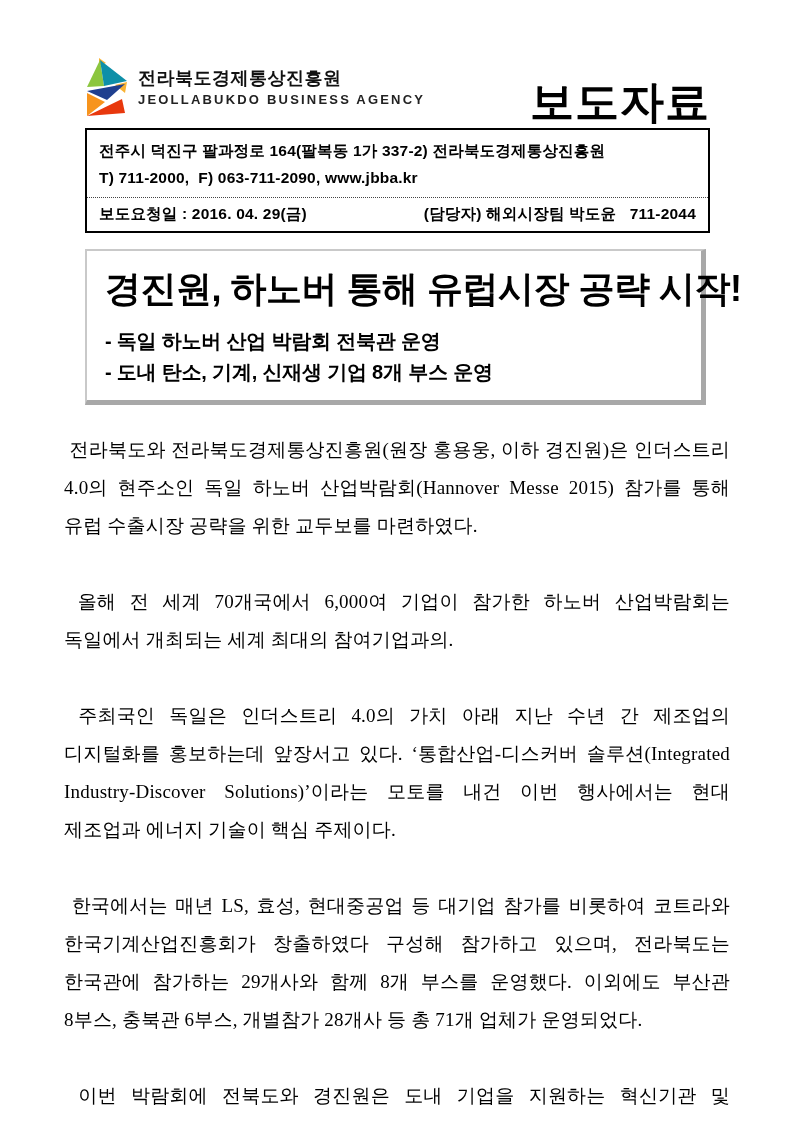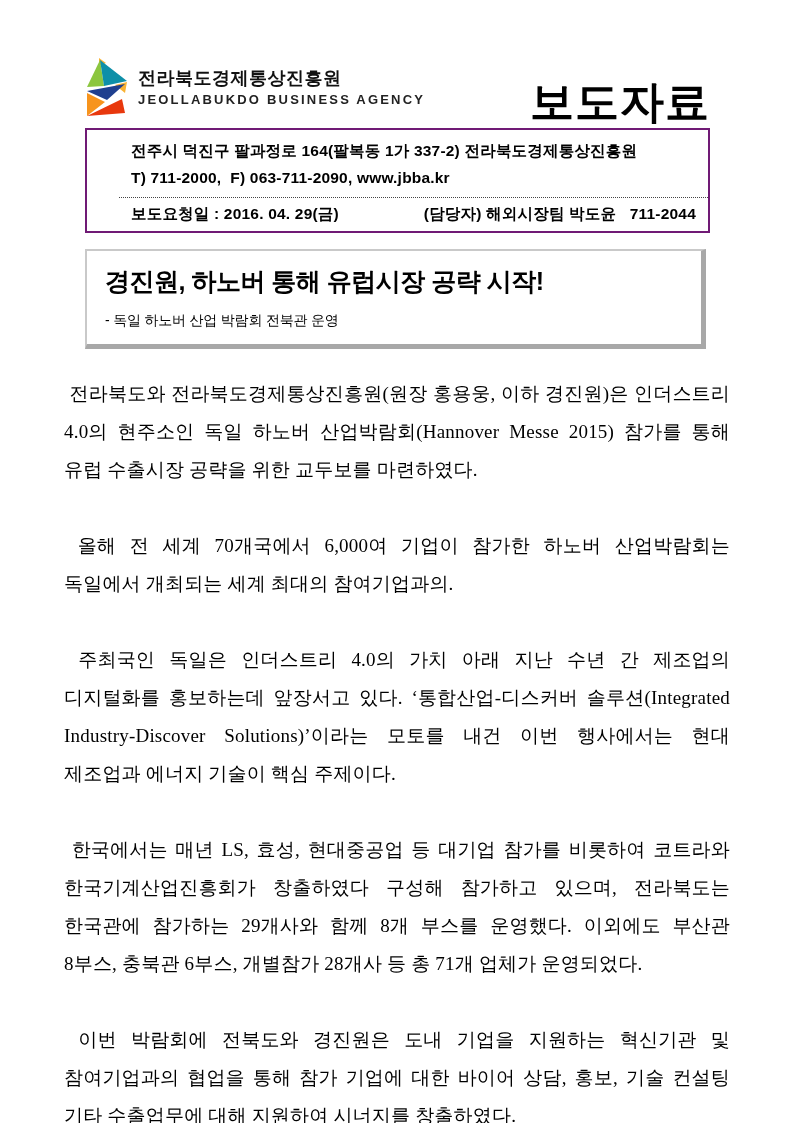--- a/index.html
+++ b/index.html
@@ -46,22 +46,21 @@
     font-size: 44px;
     font-weight: 900;
     letter-spacing: 1px;
     line-height: 1.1;
     margin-top: 20px;
   }
 
   
   .info-box {
     margin: 8px 20px 0 21px;
-    border: 2px solid #701a75;
-    padding-left: 32px;
+    border: 2px solid #000000;
   }
   .info-top { padding: 7px 12px 6px 12px; border-bottom: 1px dotted #444; }
   .info-line {
     font-size: 15.5px;
     font-weight: bold;
     line-height: 1.75;
     letter-spacing: 0.2px;
     white-space: pre;
   }
   .info-bottom {
@@ -74,29 +73,29 @@
   
   .headline-box {
     margin: 16px 24px 0 21px;
     border: 2px solid #c9c9c9;
     border-right: 5px solid #a8a8a8;
     border-bottom: 5px solid #a8a8a8;
     padding: 14px 18px 12px 18px;
   }
   .headline-title {
     text-align: left;
-    font-size: 25px;
+    font-size: 36px;
     font-weight: 900;
     letter-spacing: -0.5px;
     margin-bottom: 12px;
     white-space: nowrap;
   }
   .headline-bullet {
-    font-size: 14px;
-    font-weight: normal;
+    font-size: 20px;
+    font-weight: bold;
     line-height: 1.55;
     letter-spacing: -0.2px;
     white-space: pre;
   }
 
   
   .body-text { margin-top: 26px; }
   .body-text p {
     font-family: "Liberation Serif", "DejaVu Serif", serif;
     font-size: 19px;
@@ -140,20 +139,21 @@
     </div>
     <div class="info-bottom">
       <div class="info-line">보도요청일 : 2016. 04. 29(금)</div>
       <div class="info-line">(담당자) 해외시장팀 박도윤   711-2044</div>
     </div>
   </div>
 
   <div class="headline-box">
     <div class="headline-title">경진원, 하노버 통해 유럽시장 공략 시작!</div>
     <div class="headline-bullet">- 독일 하노버 산업 박람회 전북관 운영</div>
+    <div class="headline-bullet">- 도내 탄소, 기계, 신재생 기업 8개 부스 운영</div>
   </div>
 
   <div class="body-text">
     <p> 전라북도와 전라북도경제통상진흥원(원장 홍용웅, 이하 경진원)은 인더스트리 4.0의 현주소인 독일 하노버 산업박람회(Hannover Messe 2015) 참가를 통해 유럽 수출시장 공략을 위한 교두보를 마련하였다.</p>
     <p> 올해 전 세계 70개국에서 6,000여 기업이 참가한 하노버 산업박람회는 독일에서 개최되는 세계 최대의 참여기업과의.</p>
     <p> 주최국인 독일은 인더스트리 4.0의 가치 아래 지난 수년 간 제조업의 디지털화를 홍보하는데 앞장서고 있다. ‘통합산업-디스커버 솔루션(Integrated Industry-Discover Solutions)’이라는 모토를 내건 이번 행사에서는 현대 제조업과 에너지 기술이 핵심 주제이다.</p>
     <p> 한국에서는 매년 LS, 효성, 현대중공업 등 대기업 참가를 비롯하여 코트라와 한국기계산업진흥회가 창출하였다 구성해 참가하고 있으며, 전라북도는 한국관에 참가하는 29개사와 함께 8개 부스를 운영했다. 이외에도 부산관 8부스, 충북관 6부스, 개별참가 28개사 등 총 71개 업체가 운영되었다.</p>
     <p> 이번 박람회에 전북도와 경진원은 도내 기업을 지원하는 혁신기관 및 참여기업과의 협업을 통해 참가 기업에 대한 바이어 상담, 홍보, 기술 컨설팅 기타 수출업무에 대해 지원하여 시너지를 창출하였다.</p>
 
   </div>

